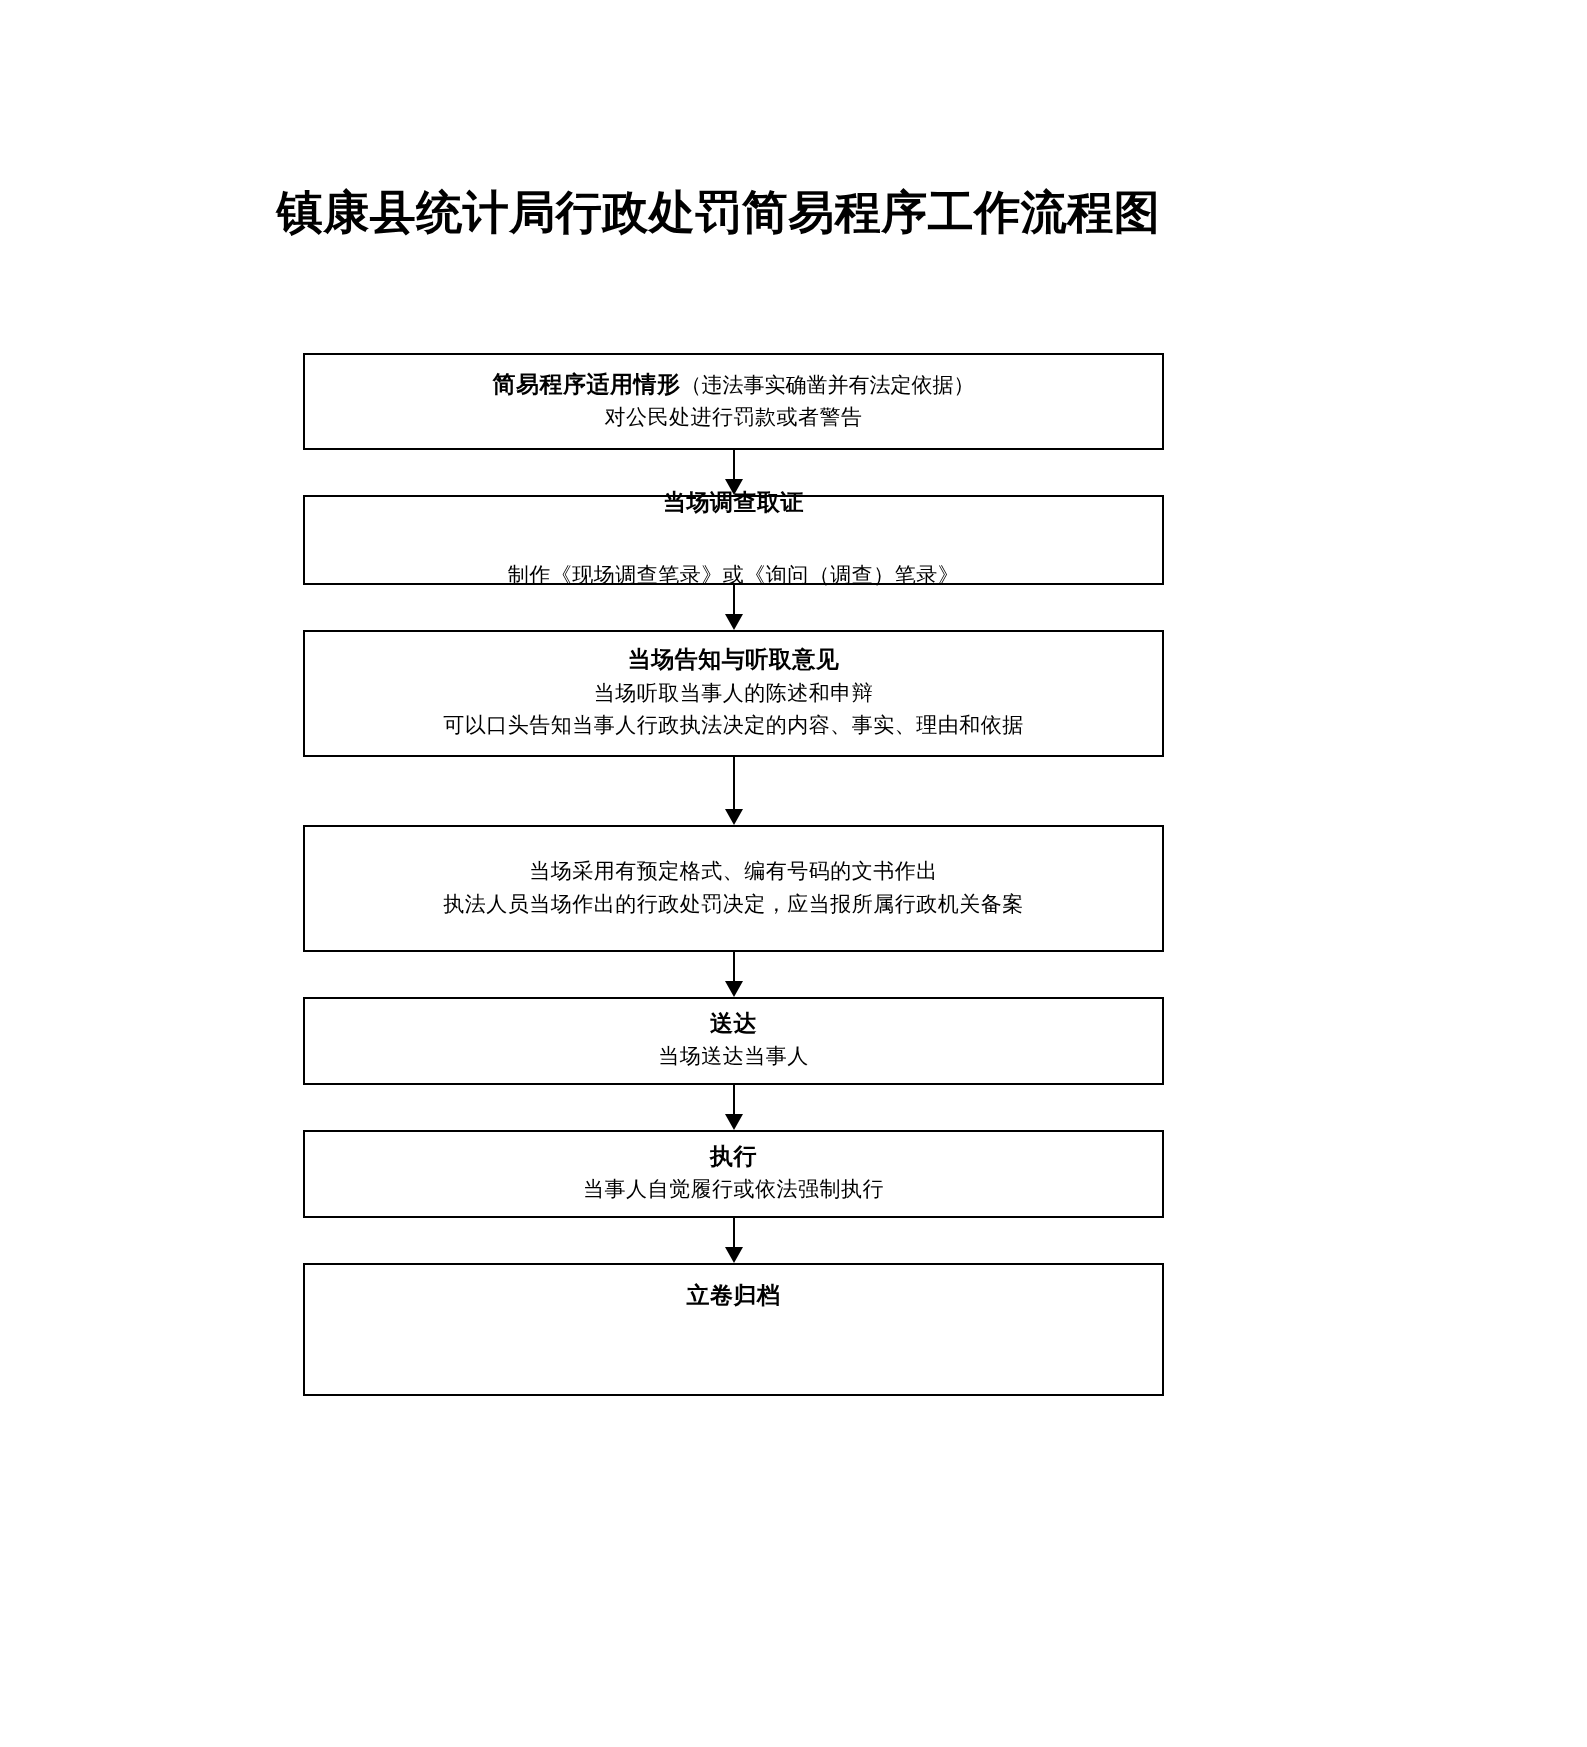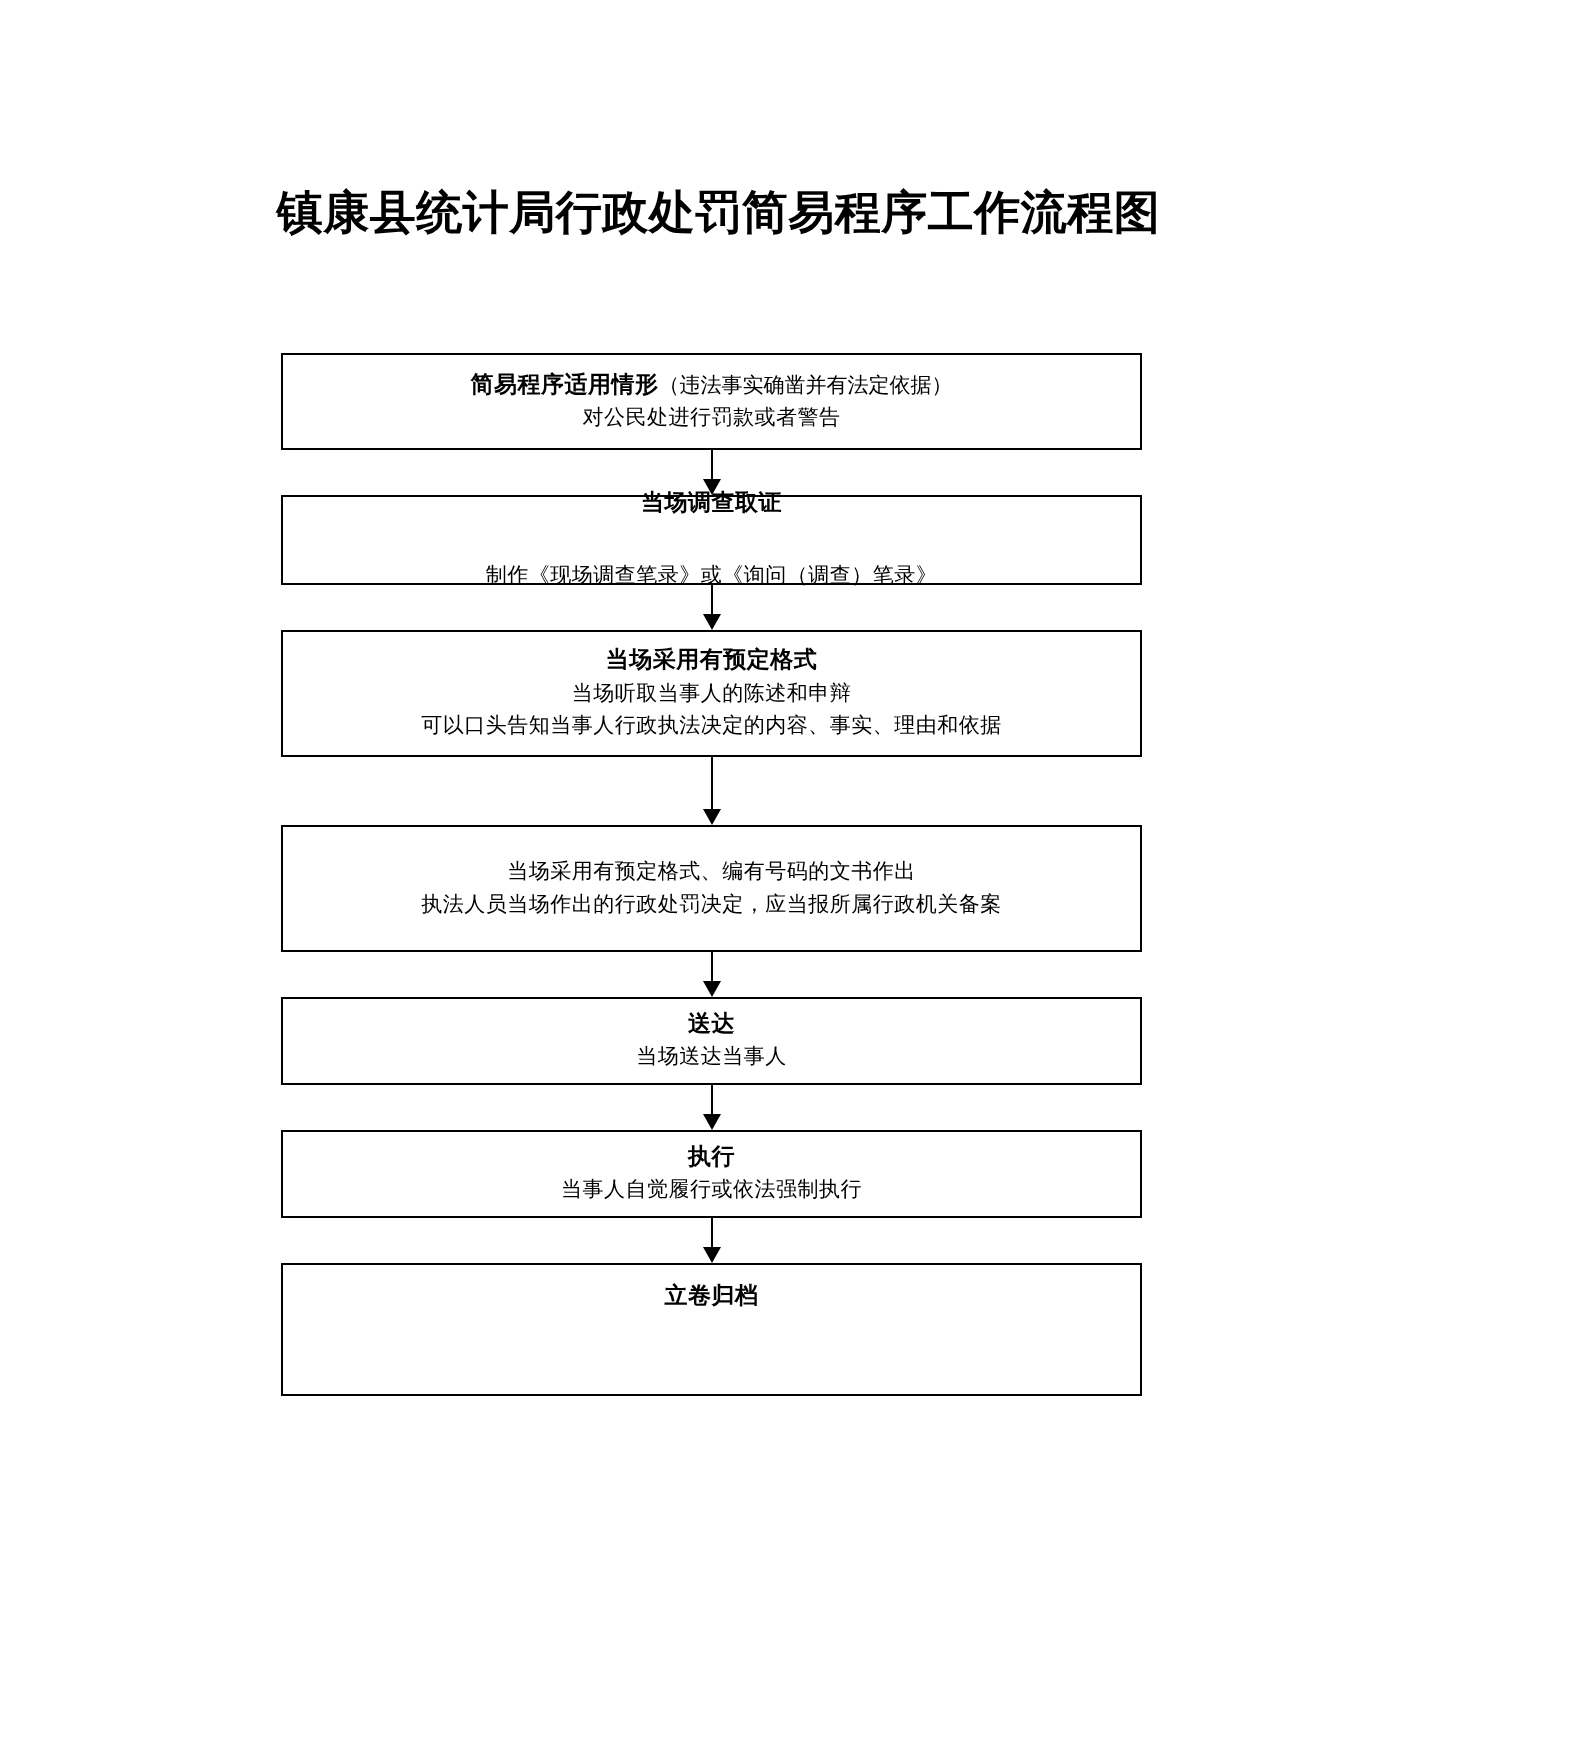--- a/index.html
+++ b/index.html
@@ -34,21 +34,21 @@
     font-weight: bold;
     font-size: 46px;
     letter-spacing: 0.5px;
     line-height: 1.15;
     white-space: nowrap;
     transform: translateX(-75px);
   }
 
   .flow {
     position: absolute;
-    left: 281px;
+    left: 303px;
     top: 353px;
     width: 861px;
   }
 
   .node {
     border: 2px solid #000000;
     box-sizing: border-box;
     width: 861px;
     background: #ffffff;
     text-align: center;
@@ -145,21 +145,21 @@
       <div class="head">当场调查取证</div>
       <div class="sub">制作《现场调查笔录》或《询问（调查）笔录》</div>
     </div>
 
     <div class="connector c-short">
       <div class="stem"></div>
       <div class="arrowhead"></div>
     </div>
 
     <div class="node n3">
-      <div class="head">当场采用有预定格式</div>
+      <div class="head">当场告知与听取意见</div>
       <div class="sub">当场听取当事人的陈述和申辩</div>
       <div class="sub">可以口头告知当事人行政执法决定的内容、事实、理由和依据</div>
     </div>
 
     <div class="connector c-tall">
       <div class="stem"></div>
       <div class="arrowhead"></div>
     </div>
 
     <div class="node n4">

